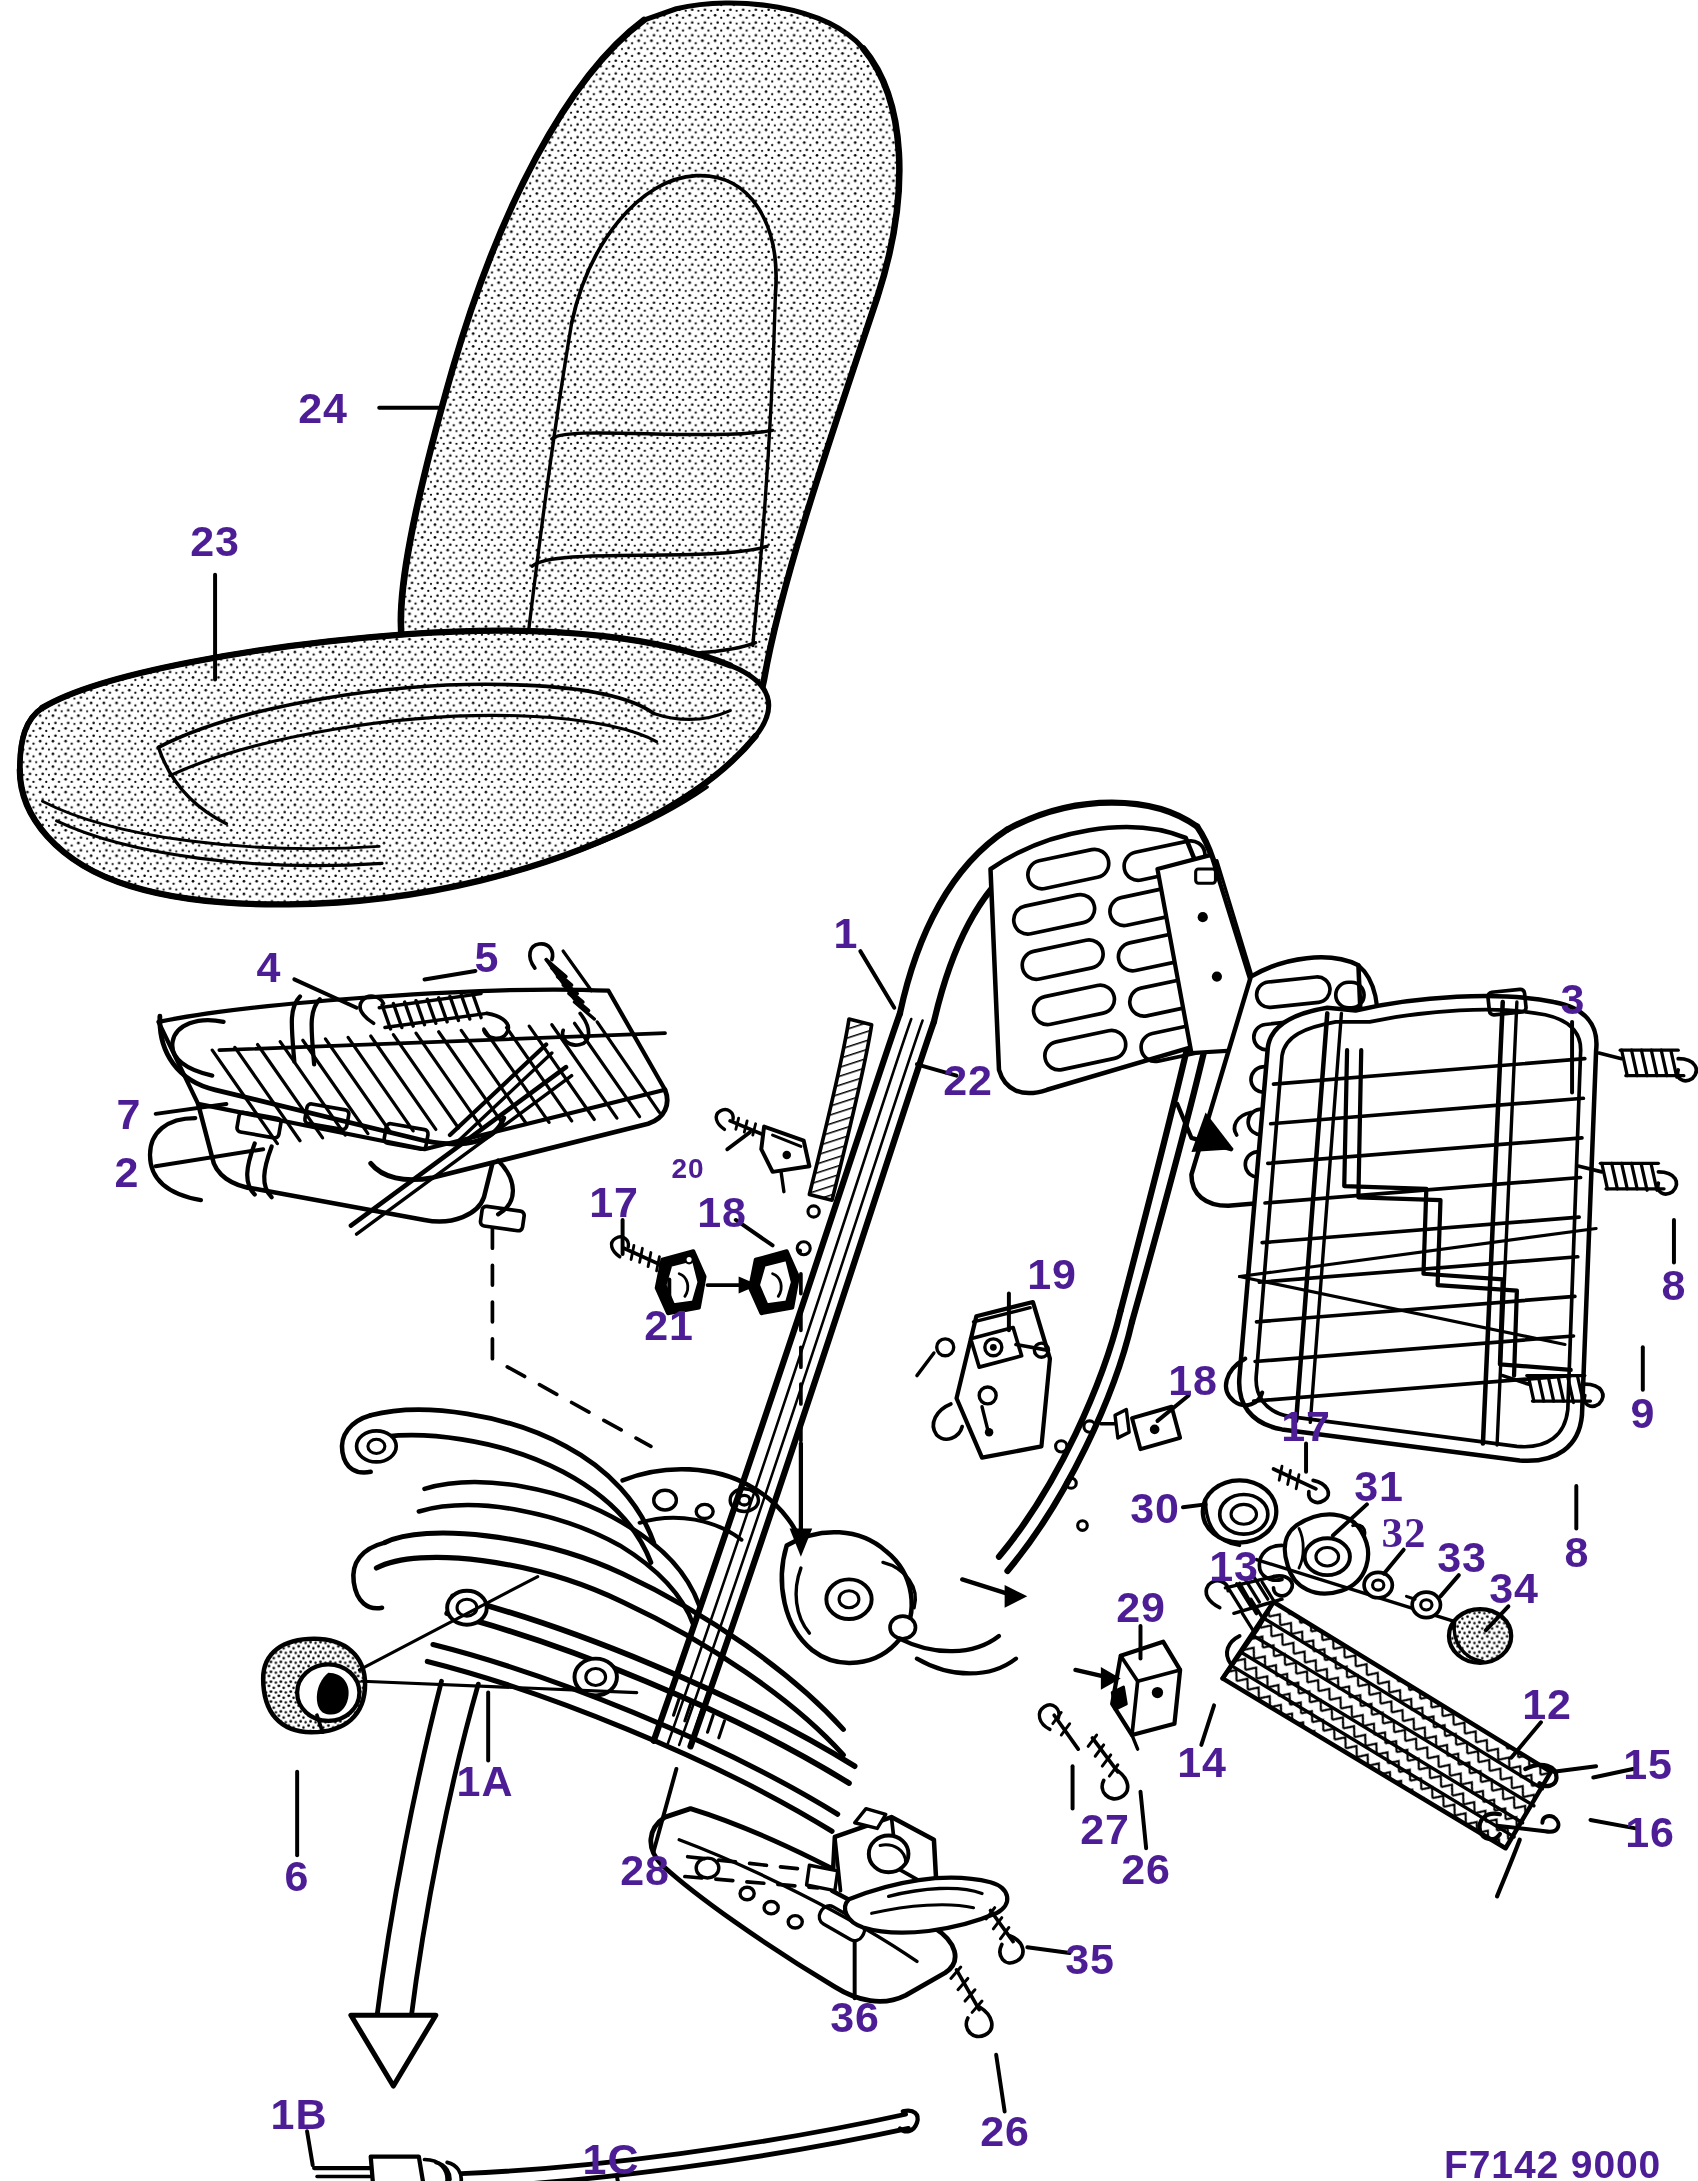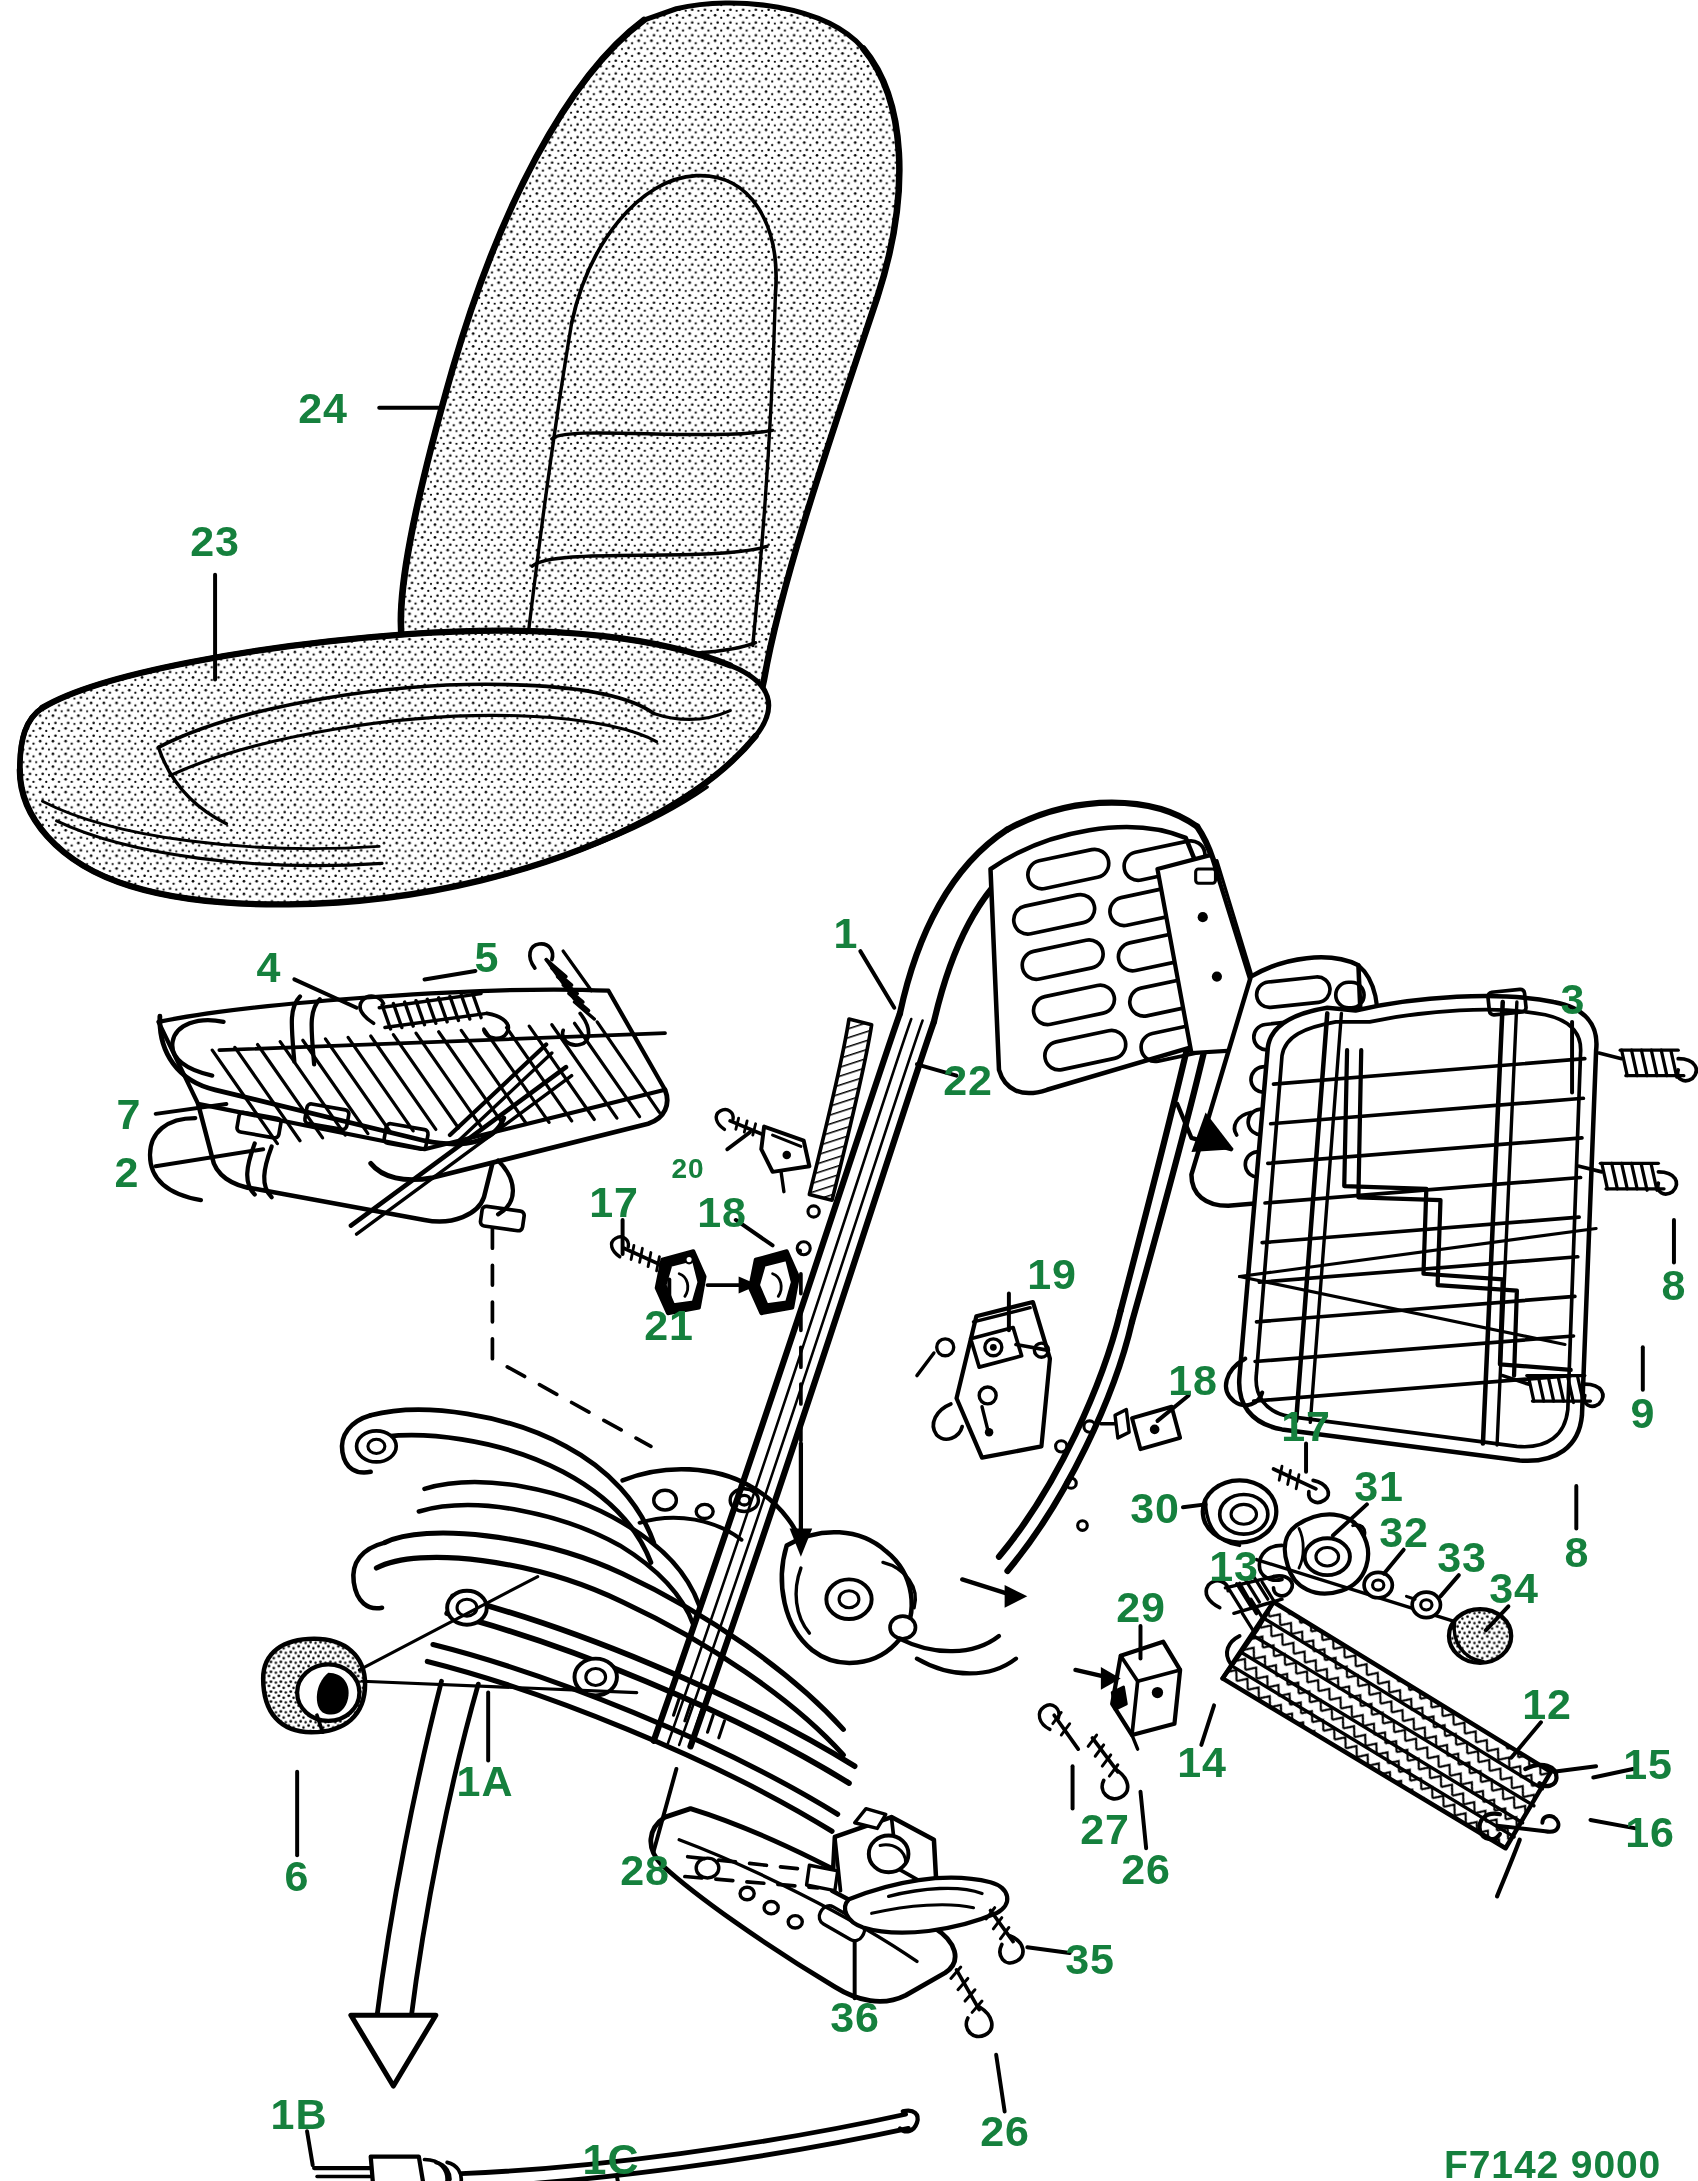--- a/index.html
+++ b/index.html
@@ -1,20 +1,20 @@
 <!DOCTYPE html>
 <html style="font-size:13.6px"><head>
 <meta charset="utf-8">
 <title>Seat Parts Diagram</title>
 <style>
   html,body{margin:0;padding:0;background:#ffffff;}
   body{font-family:"Liberation Sans",sans-serif;}
   #stage{position:relative;width:1698px;height:2181px;background:#fff;overflow:hidden;}
   #stage svg{position:absolute;top:0;left:0;}
-  .figcode{position:absolute;font-family:"Liberation Sans",sans-serif;font-weight:bold;font-size:39px;color:#15803d;letter-spacing:0.9px;white-space:nowrap;}
+  .figcode{position:absolute;font-family:"Liberation Sans",sans-serif;font-weight:bold;font-size:39px;color:#4c1d95;letter-spacing:0.9px;white-space:nowrap;}
 </style>
 </head>
 <body>
 
 <div id="stage">
 
   <svg width="1698" height="2181" viewBox="0 0 1200 1541">
     <defs>
       <pattern id="stipple" width="9" height="9" patternUnits="userSpaceOnUse">
         <rect width="9" height="9" fill="#fff"></rect>
@@ -713,21 +713,21 @@
       <div class="figcode" style="font-size: 43px; left: 1577px; top: 1552px; transform: translate(-50%, -50%);">8</div>
       <div class="figcode" style="font-size: 43px; left: 614px; top: 1202px; transform: translate(-50%, -50%);">17</div>
       <div class="figcode" style="font-size: 28px; left: 688px; top: 1169px; transform: translate(-50%, -50%);">20</div>
       <div class="figcode" style="font-size: 43px; left: 722px; top: 1212px; transform: translate(-50%, -50%);">18</div>
       <div class="figcode" style="font-size: 43px; left: 669px; top: 1325px; transform: translate(-50%, -50%);">21</div>
       <div class="figcode" style="font-size: 43px; left: 1052px; top: 1274px; transform: translate(-50%, -50%);">19</div>
       <div class="figcode" style="font-size: 43px; left: 1193px; top: 1380px; transform: translate(-50%, -50%);">18</div>
       <div class="figcode" style="font-size: 43px; left: 1306px; top: 1426px; transform: translate(-50%, -50%);">17</div>
       <div class="figcode" style="font-size: 43px; left: 1155px; top: 1508px; transform: translate(-50%, -50%);">30</div>
       <div class="figcode" style="font-size: 43px; left: 1379px; top: 1486px; transform: translate(-50%, -50%);">31</div>
-      <div class="figcode" style="font-size: 43px; left: 1404px; top: 1532px; transform: translate(-50%, -50%);">32</div>
+      <div class="figcode" style="font-size: 43px; left: 1404px; top: 1532px; transform: translate(-50%, -50%); font-family: Liberation Serif, serif;">32</div>
       <div class="figcode" style="font-size: 43px; left: 1462px; top: 1557px; transform: translate(-50%, -50%);">33</div>
       <div class="figcode" style="font-size: 43px; left: 1514px; top: 1588px; transform: translate(-50%, -50%);">34</div>
       <div class="figcode" style="font-size: 43px; left: 1234px; top: 1566px; transform: translate(-50%, -50%);">13</div>
       <div class="figcode" style="font-size: 43px; left: 1141px; top: 1607px; transform: translate(-50%, -50%);">29</div>
       <div class="figcode" style="font-size: 43px; left: 1202px; top: 1762px; transform: translate(-50%, -50%);">14</div>
       <div class="figcode" style="font-size: 43px; left: 1547px; top: 1704px; transform: translate(-50%, -50%);">12</div>
       <div class="figcode" style="font-size: 43px; left: 1648px; top: 1764px; transform: translate(-50%, -50%);">15</div>
       <div class="figcode" style="font-size: 43px; left: 1650px; top: 1832px; transform: translate(-50%, -50%);">16</div>
       <div class="figcode" style="font-size: 43px; left: 297px; top: 1876px; transform: translate(-50%, -50%);">6</div>
       <div class="figcode" style="font-size: 43px; left: 485px; top: 1781px; transform: translate(-50%, -50%);">1A</div>

